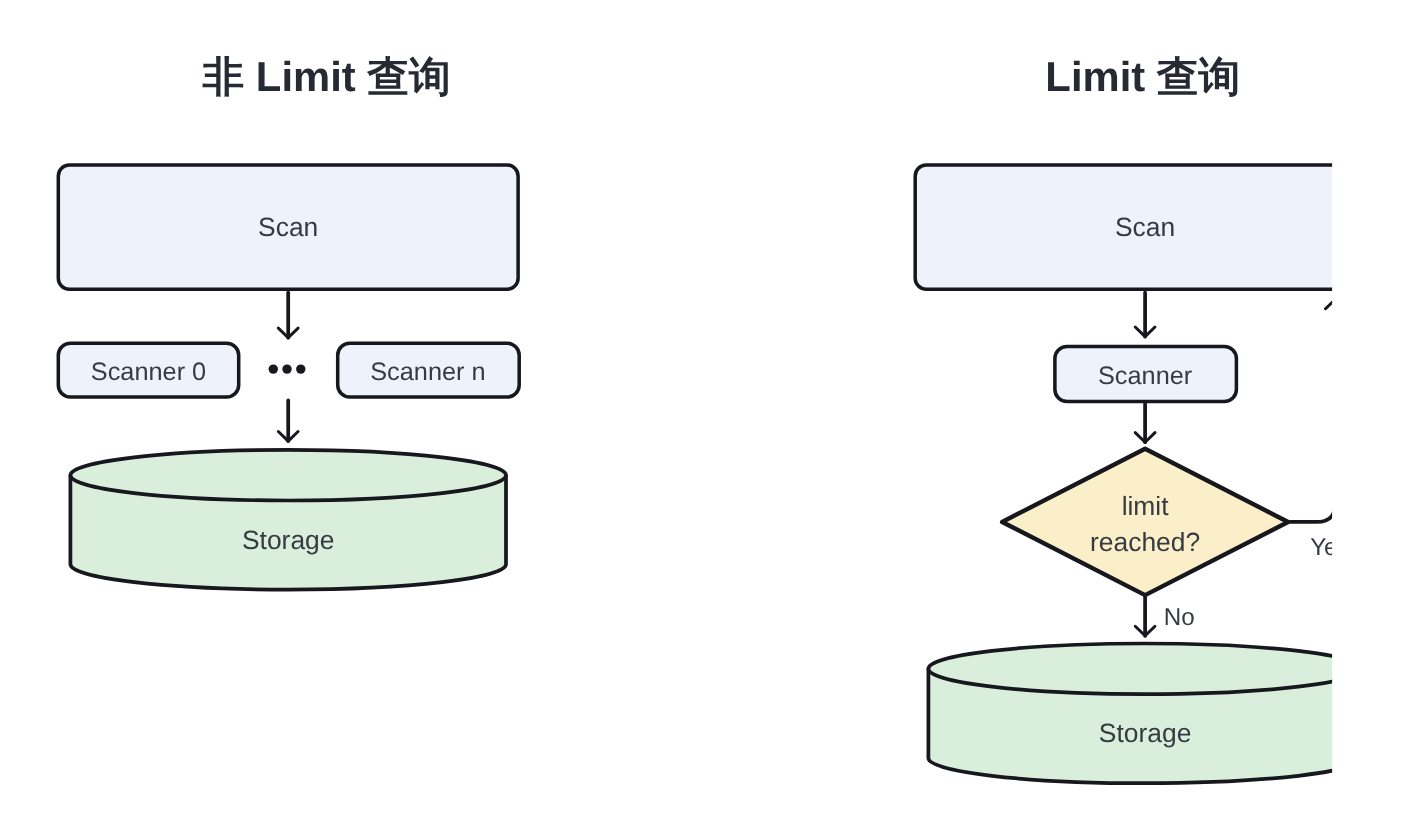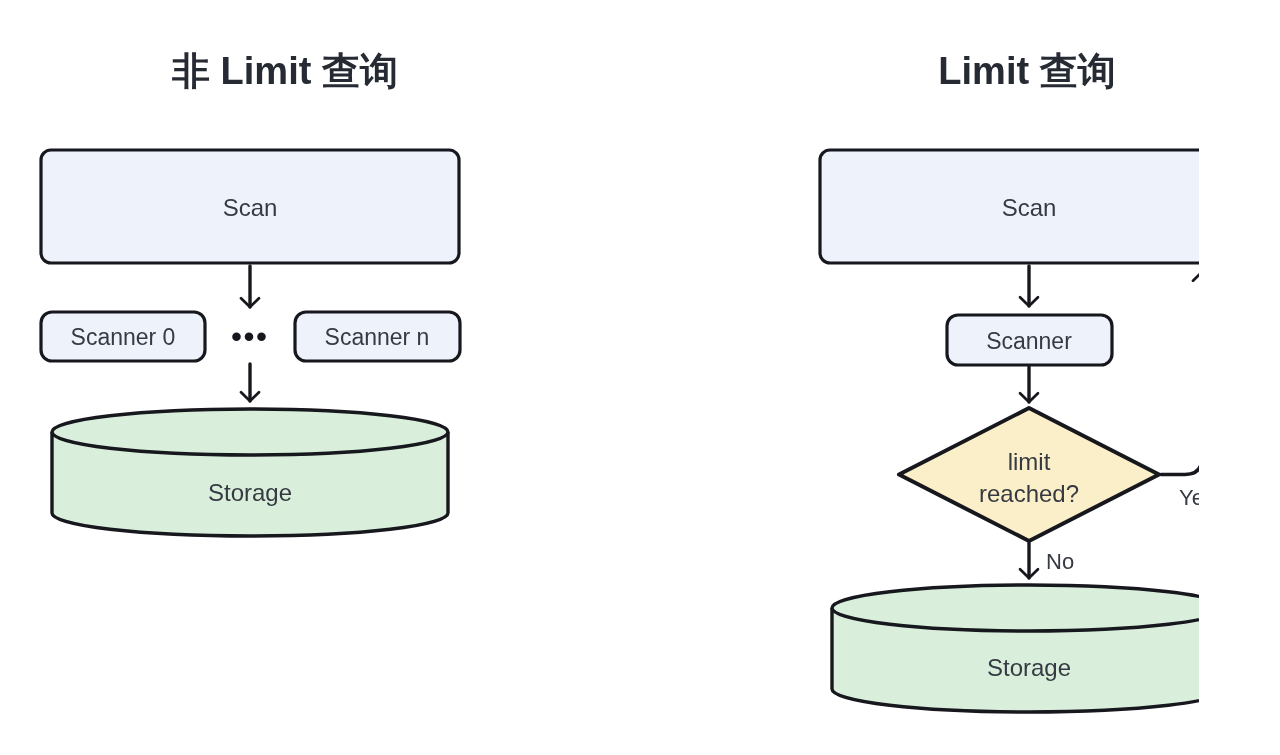--- a/index.html
+++ b/index.html
@@ -6,20 +6,21 @@
     margin: 0;
     padding: 0;
     background: #ffffff;
   }
   .canvas {
     position: relative;
     width: 1199px;
     height: 755px;
     background: #ffffff;
     overflow: hidden;
+    padding-left: 12px;
   }
   svg text {
     font-family: "Liberation Sans", "DejaVu Sans", sans-serif;
     fill: #363a42;
   }
   .flow-title {
     font-size: 38px;
     font-weight: 700;
     fill: #262a33;
     text-anchor: middle;

